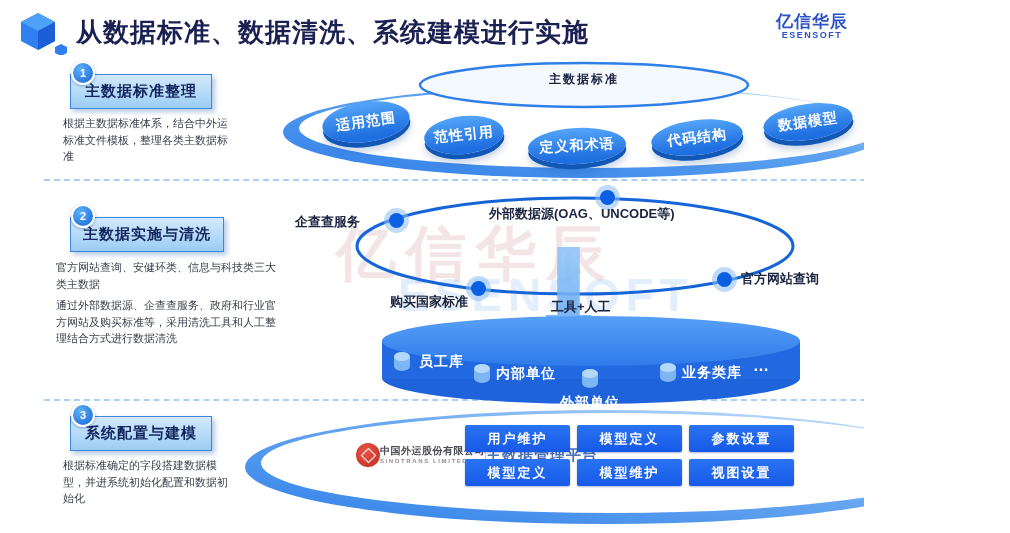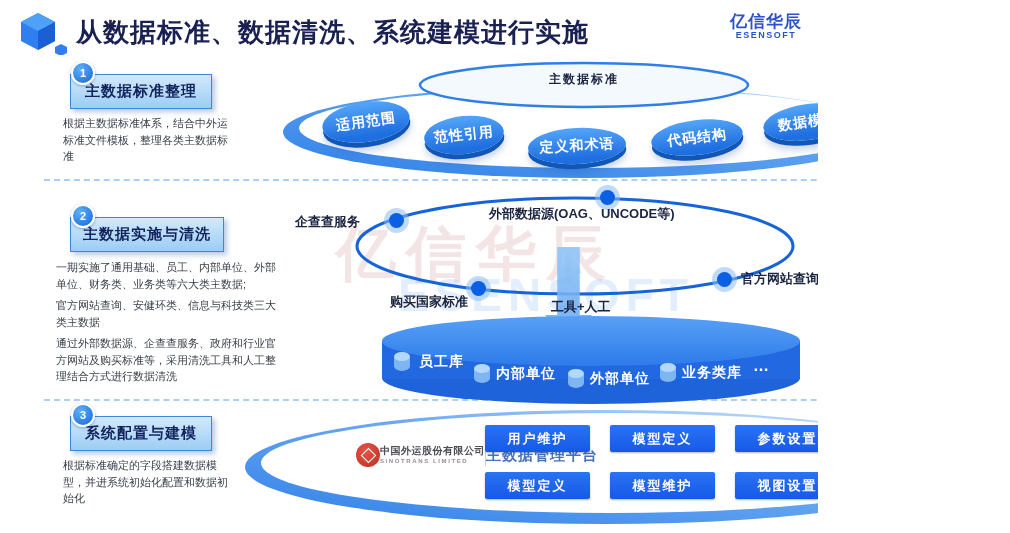--- a/index.html
+++ b/index.html
@@ -1,18 +1,19 @@
 <!DOCTYPE html>
 <html><head>
 <meta charset="utf-8">
 <style>
   html,body{margin:0;padding:0;background:#fff;}
   .stage{
     position:relative;width:818px;height:533px;overflow:hidden;background:#fff;
     font-family:"Liberation Sans","DejaVu Sans",sans-serif;
+    padding-left:46px;
   }
   .abs{position:absolute;}
 
   
   .page-title{left:76px;top:15px;font-size:26px;font-weight:800;color:#1a2152;letter-spacing:1px;}
   .brand{right:16px;top:13px;text-align:center;line-height:1.05;}
   .brand .cn{font-size:17px;font-weight:800;color:#2b52c9;letter-spacing:1px;}
   .brand .en{font-size:9px;font-weight:700;color:#2b52c9;letter-spacing:1.5px;}
 
   
@@ -69,22 +70,22 @@
   
   .logo-row{left:308px;top:443px;display:flex;align-items:center;z-index:3;margin-left:48px;}
   .emblem{width:24px;height:24px;border-radius:50%;background:radial-gradient(circle at 40% 35%,#e85548,#c02c20);
     display:flex;align-items:center;justify-content:center;flex:0 0 auto;}
   .emblem-inner{width:9px;height:9px;border:1.5px solid #fff;transform:rotate(45deg);}
   .company-stack{display:flex;flex-direction:column;line-height:1.25;}
   .company-cn{font-size:10px;font-weight:800;color:#4c4c57;letter-spacing:.5px;white-space:nowrap;}
   .company-en{font-size:6px;font-weight:600;color:#9b8b8d;letter-spacing:1.6px;white-space:nowrap;}
   .logo-sep{width:1px;height:22px;background:#c9ced8;}
   .platform-name{font-size:15px;font-weight:800;color:#4a72b8;letter-spacing:1px;white-space:nowrap;}
-  .btn-grid{left:485px;top:425px;display:grid;grid-template-columns:repeat(3,105px);
-    grid-auto-rows:27px;gap:20px;z-index:3;}
+  .btn-grid{left:465px;top:425px;display:grid;grid-template-columns:repeat(3,105px);
+    grid-auto-rows:27px;gap:7px;z-index:3;}
   .p-btn{background:linear-gradient(180deg,#2a73f2,#1659e8);border-radius:2px;color:#fff;
     font-size:13px;font-weight:700;letter-spacing:2px;display:flex;align-items:center;justify-content:center;
     box-shadow:0 1px 2px rgba(10,50,140,.35);cursor:pointer;}
 
   svg{display:block;}
 </style>
 </head>
 <body>
 
 <div class="stage">
@@ -103,21 +104,20 @@
 
   <div class="abs step-badge" style="left:71px;top:61px;">1</div>
   <div class="abs step-box" style="left:70px;top:74px;width:140px;height:33px;">主数据标准整理</div>
   <div class="abs step-desc" style="left:63px;top:115px;width:174px;">根据主数据标准体系，结合中外运标准文件模板，整理各类主数据标准</div>
 
   <div class="abs divider" style="top:179px;"></div>
 
   <div class="abs step-badge" style="left:71px;top:204px;">2</div>
   <div class="abs step-box" style="left:70px;top:217px;width:152px;height:33px;">主数据实施与清洗</div>
   <div class="abs step-desc" style="left:56px;top:259px;width:228px;">
-    <p>一期实施了通用基础、员工、内部单位、外部单位、财务类、业务类等六大类主数据;</p>
     <p>官方网站查询、安健环类、信息与科技类三大类主数据</p>
     <p>通过外部数据源、企查查服务、政府和行业官方网站及购买标准等，采用清洗工具和人工整理结合方式进行数据清洗</p>
   </div>
 
   <div class="abs divider" style="top:399px;"></div>
 
   <div class="abs step-badge" style="left:71px;top:403px;">3</div>
   <div class="abs step-desc" style="left:63px;top:457px;width:172px;">根据标准确定的字段搭建数据模型，并进系统初始化配置和数据初始化</div>
   <div class="abs step-box" style="left:70px;top:416px;width:140px;height:33px;">系统配置与建模</div>
 
@@ -167,21 +167,21 @@
     <div class="top"></div>
 
     <div class="abs db-item" style="left:12px;top:37px;gap:9px;">
       <span class="mini-cyl"></span>
       <span class="db-label">员工库</span>
     </div>
     <div class="abs db-item" style="left:92px;top:49px;">
       <span class="mini-cyl"></span>
       <span class="db-label">内部单位</span>
     </div>
-    <div class="abs db-item" style="left:186px;top:54px;">
+    <div class="abs db-item" style="left:178px;top:54px;flex-direction:column;">
       <span class="mini-cyl"></span>
       <span class="db-label">外部单位</span>
     </div>
     <div class="abs db-item" style="left:278px;top:48px;">
       <span class="mini-cyl"></span>
       <span class="db-label">业务类库</span>
     </div>
     <div class="abs db-label" style="left:371px;top:41px;font-size:16px;">…</div>
   </div>
 

